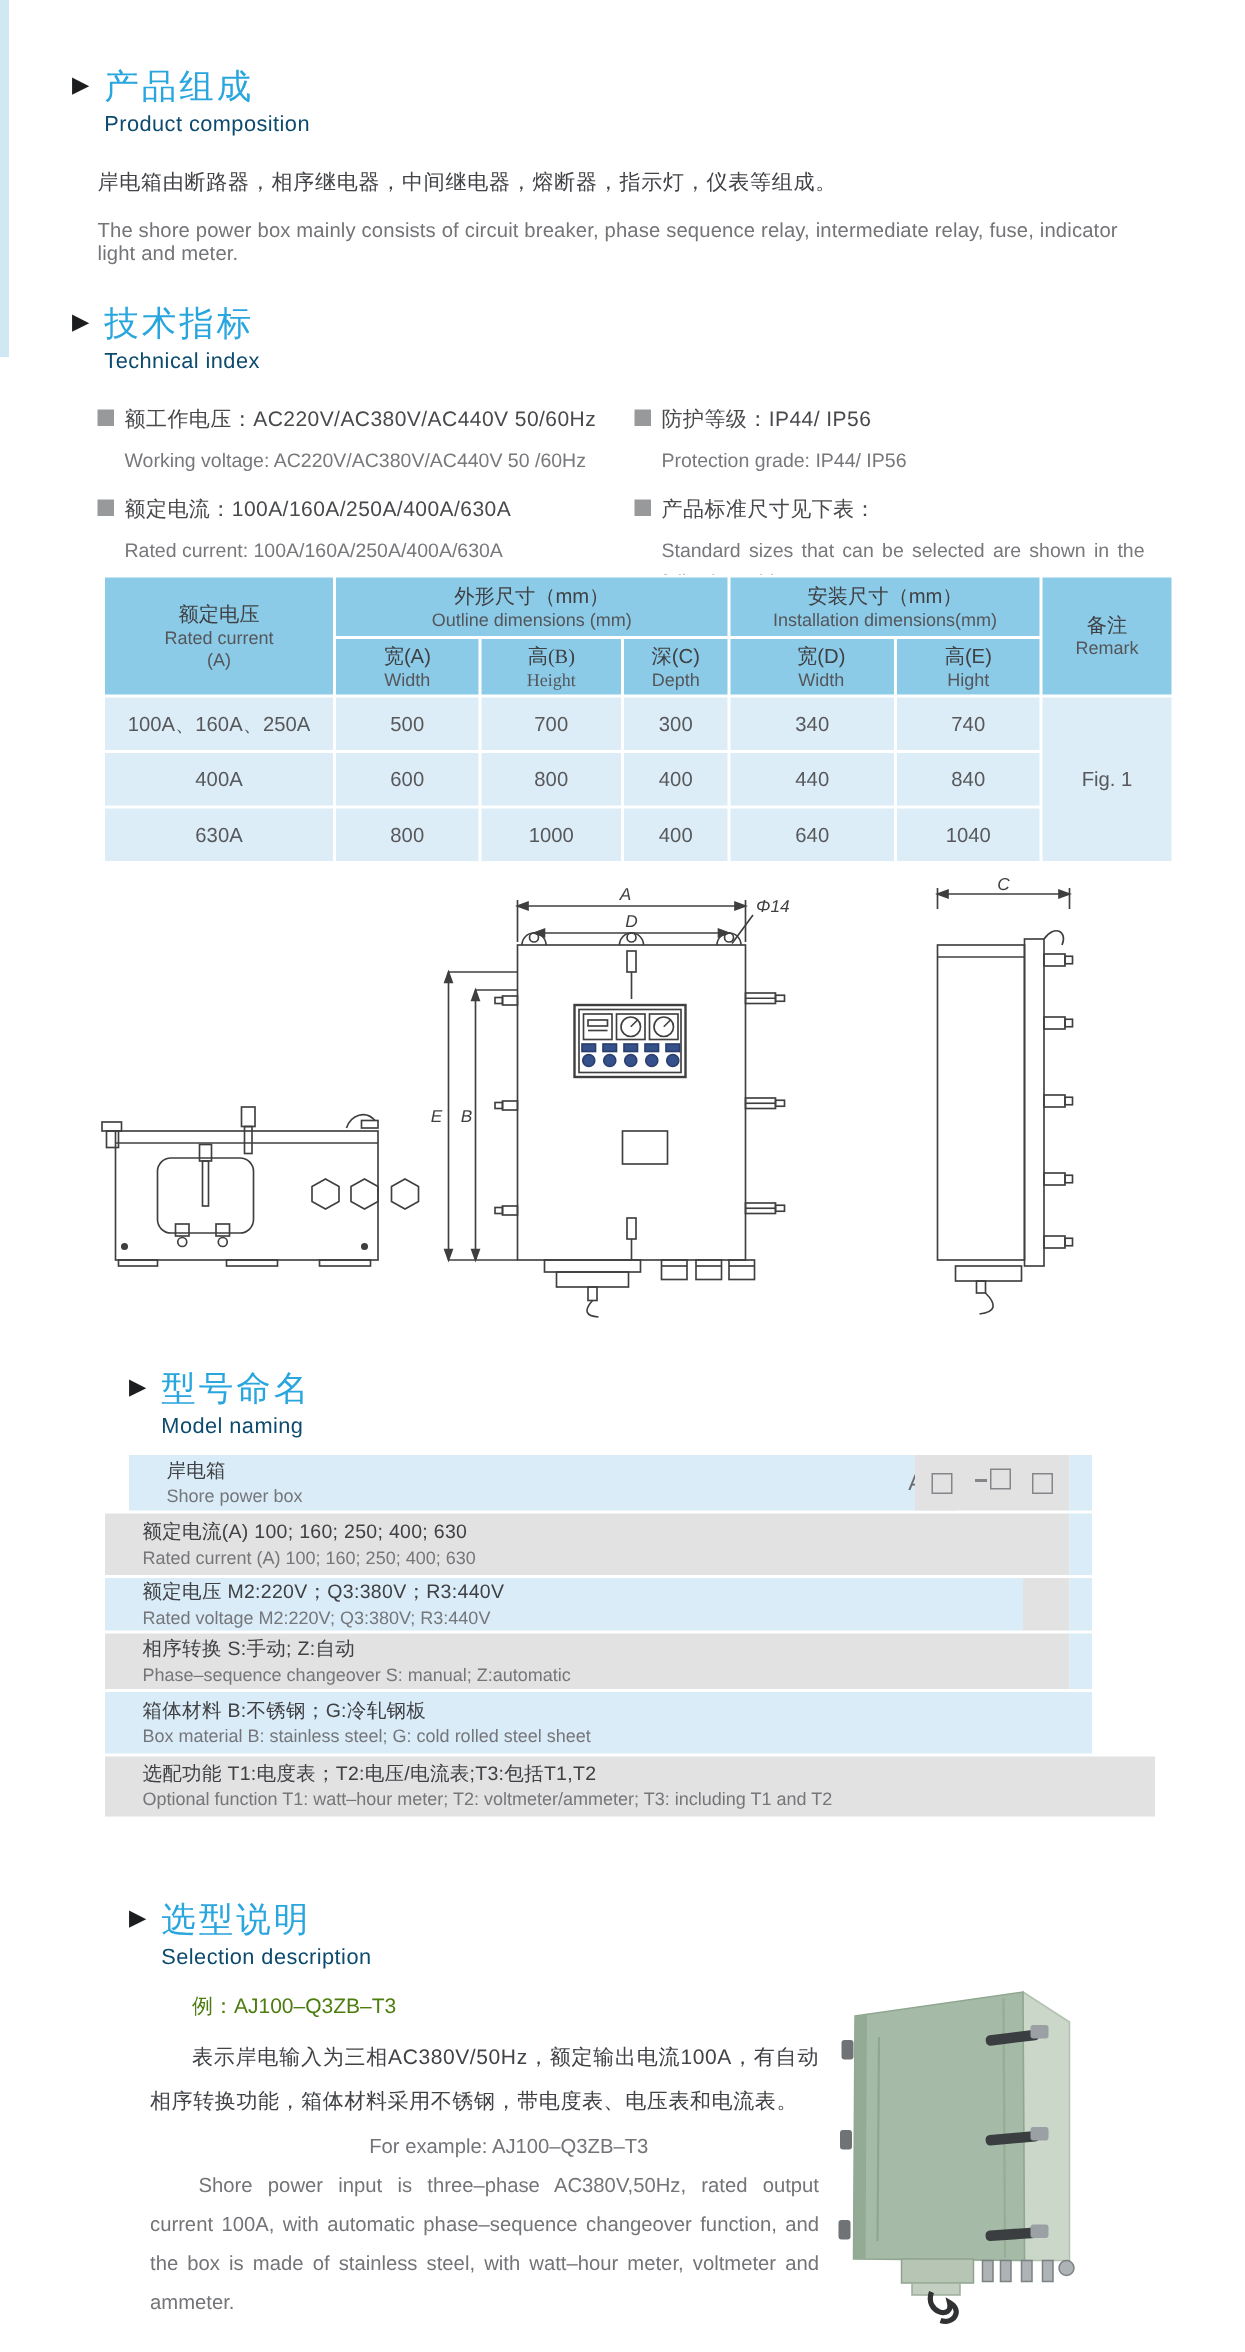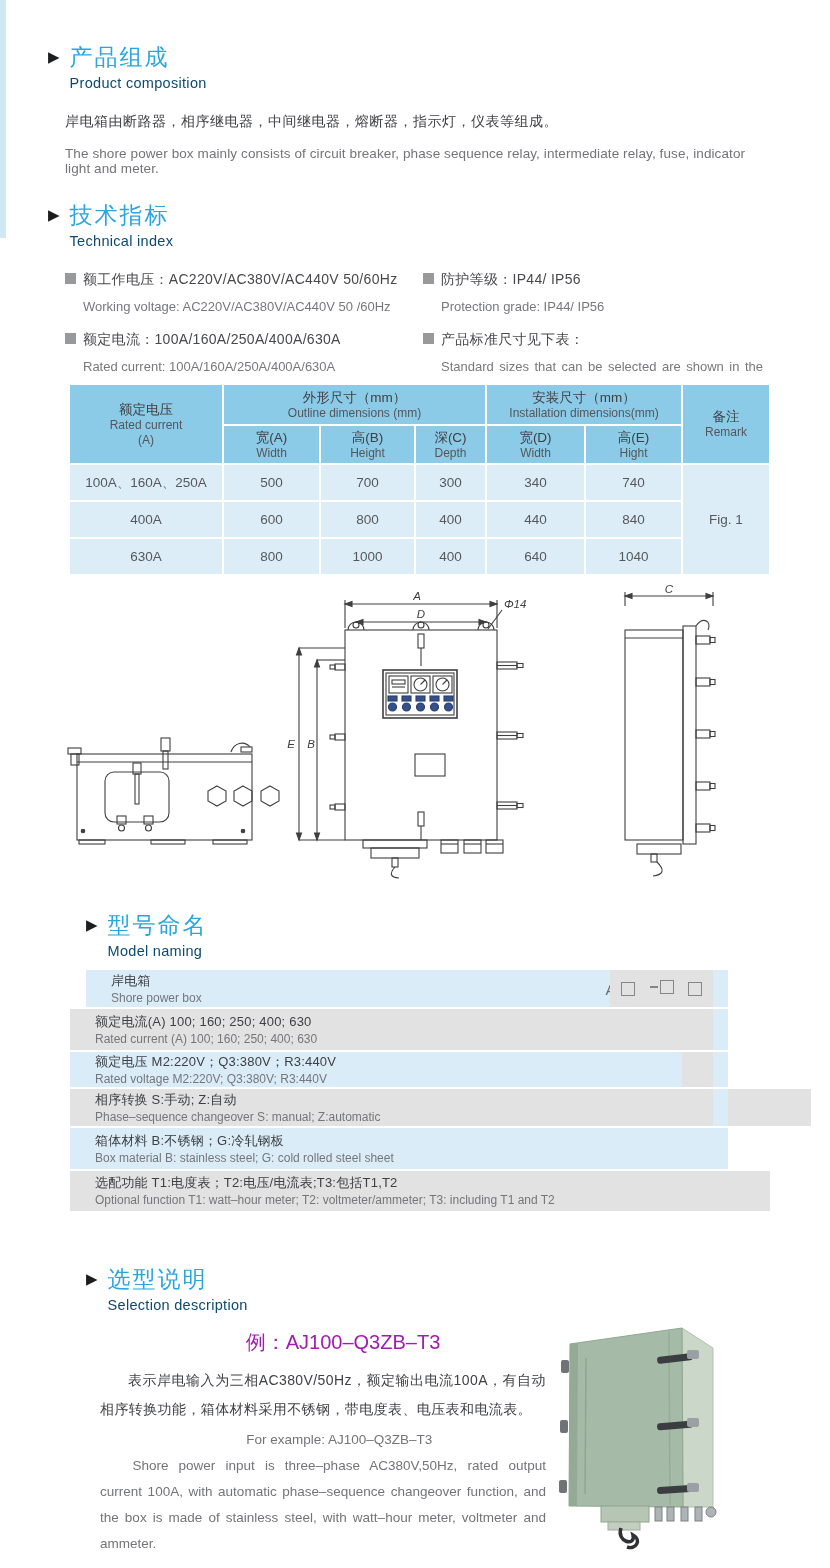--- a/index.html
+++ b/index.html
@@ -32,21 +32,21 @@
   .nblue{background:#daecf7;}
   .ngrey{background:#e2e2e2;}
   .nrow{position:absolute;left:0;width:658px;}
   .ntext{position:absolute;left:25px;top:50%;transform:translateY(-50%);}
   .nzh{color:#3f4044;font-size:13px;line-height:16px;letter-spacing:.2px;}
   .nen{color:#75767a;font-size:12px;line-height:15px;margin-top:2px;}
   .codebox{display:inline-block;width:12px;height:12px;border:1.4px solid #85868a;background:transparent;}
   .codedash{display:inline-block;width:8px;height:2px;background:#85868a;margin:0 2px 4px 0;vertical-align:middle;}
   .aj{color:#6b6c70;font-size:15px;letter-spacing:1px;}
   
-  .sel-line{color:#a21caf;font-size:20px;margin:0 0 10px 0;text-align:center;}
+  .sel-line{color:#4d7c0f;font-size:14px;margin:0 0 10px 0;}
   .sel-p-zh{color:#414246;font-size:14px;line-height:29px;text-indent:2em;text-align:justify;margin:0 0 8px 0;letter-spacing:.4px;}
   .sel-p-en{color:#737477;font-size:13.5px;line-height:26px;text-indent:2.4em;text-align:justify;margin:0;}
   .sel-ex-en{color:#737477;font-size:13.5px;margin:2px 0 6px 0;text-indent:2.4em;text-align:center;}
 </style>
 </head>
 <body>
 
 <div id="page">
 
   <div class="abs" style="left:0;top:0;width:6px;height:238px;background:#cfe8f4;"></div>
@@ -127,29 +127,29 @@
         <th class="th1" rowspan="2" style="width:86px;margin-left:24px;">
           <div class="hz">备注</div>
           <div class="he">Remark</div>
         </th>
       </tr>
       <tr>
         <th class="th1" style="width:95px;height:36px;">
           <div class="hz">宽(A)</div>
           <div class="he">Width</div>
         </th>
-        <th class="th1" style="width:93px;">
+        <th class="th1" style="width:93px;font-family:Liberation Serif, serif;">
           <div class="hz">高(B)</div>
           <div class="he">Height</div>
         </th>
         <th class="th1" style="width:69px;">
           <div class="hz">深(C)</div>
           <div class="he">Depth</div>
         </th>
-        <th class="th1" style="width:97px;">
+        <th class="th1" style="width:97px;padding-left:12px;">
           <div class="hz">宽(D)</div>
           <div class="he">Width</div>
         </th>
         <th class="th1" style="width:95px;">
           <div class="hz">高(E)</div>
           <div class="he">Hight</div>
         </th>
       </tr>
       <tr>
         <td class="td1" style="height:35px;">100A、160A、250A</td>
@@ -382,21 +382,21 @@
         <div class="ntext">
           <div class="nzh">额定电压  M2:220V；Q3:380V；R3:440V</div>
           <div class="nen">Rated voltage  M2:220V;  Q3:380V;  R3:440V</div>
         </div>
       </div>
       <div class="nseg ngrey" style="left:612px;width:31px;"></div>
       <div class="nseg nblue" style="left:643px;width:15px;"></div>
     </div>
 
     <div class="nrow" style="top:119px;height:37px;">
-      <div class="nseg ngrey" style="left:0;width:741px;">
+      <div class="nseg ngrey" style="left:0;width:643px;">
         <div class="ntext">
           <div class="nzh">相序转换  S:手动; Z:自动</div>
           <div class="nen">Phase–sequence changeover  S: manual;  Z:automatic</div>
         </div>
       </div>
       <div class="nseg nblue" style="left:643px;width:15px;"></div>
     </div>
 
     <div class="nrow" style="top:158px;height:41px;">
       <div class="nseg nblue" style="left:0;width:658px;">

